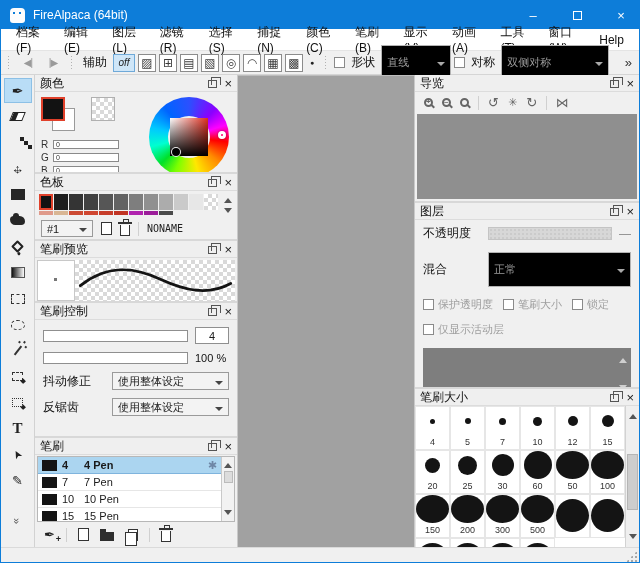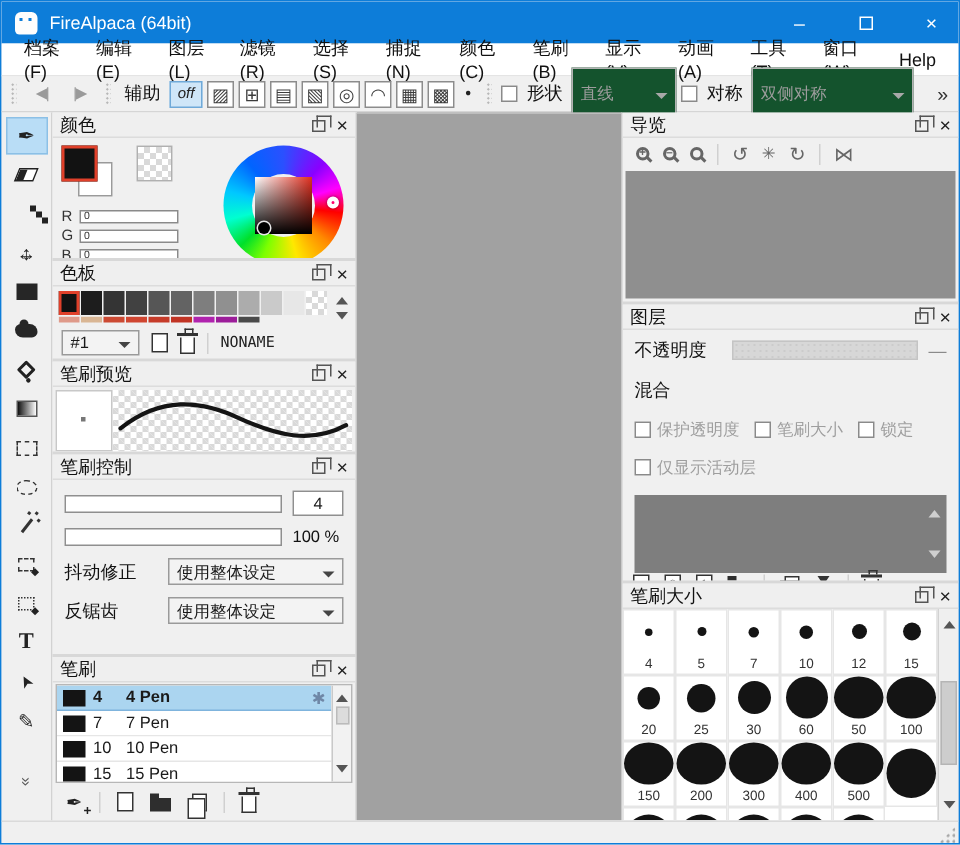--- a/index.html
+++ b/index.html
@@ -17,21 +17,21 @@
 .mi{padding:0 9px;height:100%;display:flex;align-items:center;color:#111}
 
 .toolbar{height:24px;background:#f0f0f0;display:flex;align-items:center;gap:3px;padding:0 3px;border-bottom:1px solid #d5d5d5}
 .grip{width:4px;height:15px;background-image:radial-gradient(#b2b2b2 35%,transparent 40%);background-size:3px 3px;margin:0 3px}
 .navbtn{min-width:22px;height:20px;display:flex;align-items:center;justify-content:center;color:#9a9a9a;font-size:10px;letter-spacing:-1px}
 .tlabel{font-size:12px;color:#111;margin:0 3px}
 .offbtn{width:22px;height:18px;border:1px solid #6fa9d8;background:#cfe6f8;font-size:10px;font-style:italic;color:#222;display:flex;align-items:center;justify-content:center}
 .snap{width:18px;height:18px;border:1px solid #8c8c8c;background:#fff;color:#3c3c3c;font-size:12px;display:flex;align-items:center;justify-content:center}
 .tdot{font-size:7px;color:#222;margin:0 4px}
 .chk{width:11px;height:11px;border:1px solid #8a8a8a;background:#fff;flex:none}
-.dd{height:35px;background:#14532d;border:1px solid #b3b3b3;display:flex;align-items:center;padding:0 5px;font-size:11px;color:#9c9c9c}
+.dd{height:35px;background:#000000;border:1px solid #b3b3b3;display:flex;align-items:center;padding:0 5px;font-size:11px;color:#9c9c9c}
 .dd .arr{margin-left:auto;width:0;height:0;border:4px solid transparent;border-top-color:#a8a8a8;margin-top:7px}
 .dd.en{color:#1a1a1a;border-color:#9a9a9a;background:#f3f3f3}
 .dd.en .arr{border-top-color:#444}
 .spacer{flex:1}
 .ovf{color:#333;font-size:13px;margin-right:4px}
 
 .main{display:flex;height:472px}
 .toolcol{width:34px;background:#f0f0f0;border-right:1px solid #d2d2d2;display:flex;flex-direction:column;align-items:center;padding-top:3px}
 .tool{width:28px;height:25px;display:flex;align-items:center;justify-content:center;color:#222;margin-bottom:1px;font-size:13px;position:relative}
 .tool.sel{background:#b9ddf6;border:1px solid #8cc0e6}
@@ -510,20 +510,24 @@
         <span class="pclose">×</span>
       </div>
       <div class="ly-body">
         <div class="ly-row">
           <span class="ly-label">不透明度</span>
           <span class="ly-slider"></span>
           <span class="ly-dash">—</span>
         </div>
         <div class="ly-row">
           <span class="ly-label">混合</span>
+          <span class="dd" style="flex:1">
+              <span>正常</span>
+              <span class="arr"></span>
+            </span>
         </div>
         <div class="ly-row" style="gap:10px">
           <span class="ly-check">
               <span class="chk"></span>
               <span>保护透明度</span>
             </span>
           <span class="ly-check">
               <span class="chk"></span>
               <span>笔刷大小</span>
             </span>
@@ -623,24 +627,20 @@
             <div class="bs-cell">
               <span class="bs-dot" style="width: 33px; height: 33px;"></span>
               <span class="bs-lab">200</span>
             </div>
             <div class="bs-cell">
               <span class="bs-dot" style="width: 33px; height: 33px;"></span>
               <span class="bs-lab">300</span>
             </div>
             <div class="bs-cell">
               <span class="bs-dot" style="width: 33px; height: 33px;"></span>
-              <span class="bs-lab">400</span>
-            </div>
-            <div class="bs-cell">
-              <span class="bs-dot" style="width: 33px; height: 33px;"></span>
               <span class="bs-lab">500</span>
             </div>
             <div class="bs-cell">
               <span class="bs-dot" style="width: 33px; height: 33px;"></span>
             </div>
             <div class="bs-cell">
               <span class="bs-dot" style="width: 33px; height: 33px;"></span>
             </div>
             <div class="bs-cell">
               <span class="bs-dot" style="width: 33px; height: 33px;"></span>

